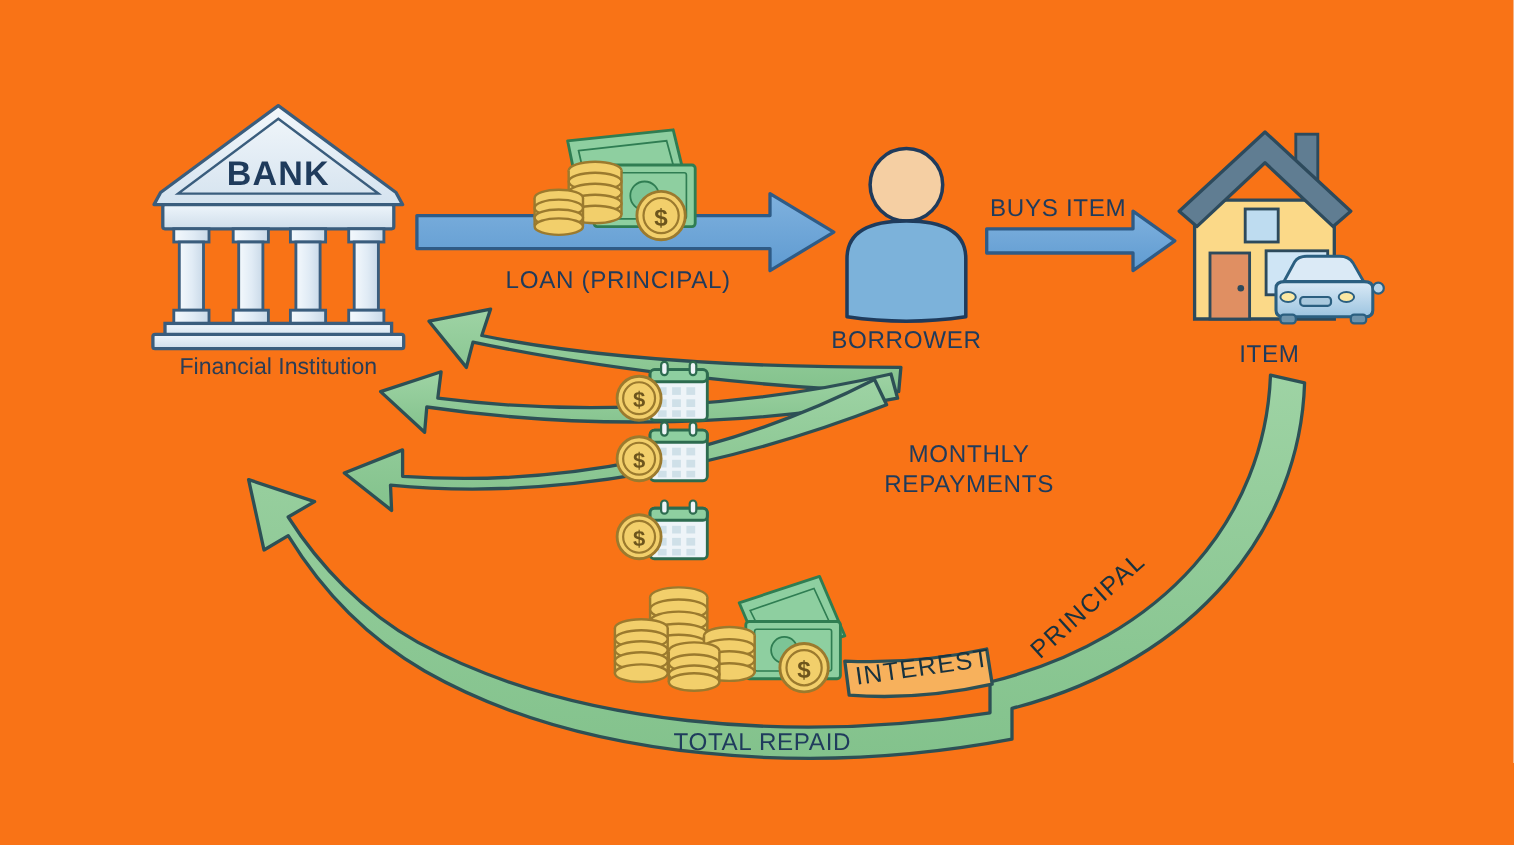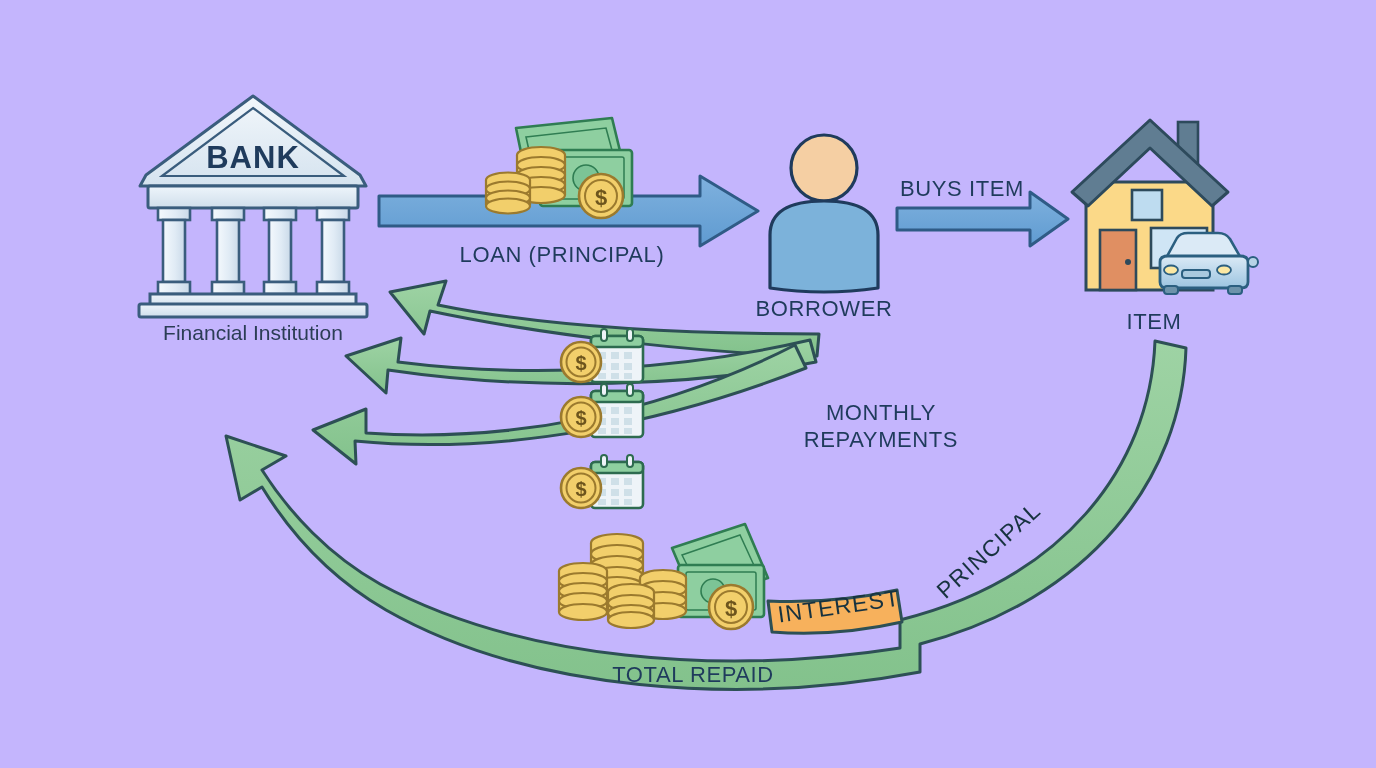--- a/index.html
+++ b/index.html
@@ -7,21 +7,21 @@
     padding: 0;
     background: #f2f1ec;
   }
   body {
     font-family: "Liberation Sans", sans-serif;
   }
   #stage {
     position: relative;
     width: 1376px;
     height: 768px;
-    background: #c4b5fd;
+    background: #f97316;
     overflow: hidden;
   }
   #stage svg {
     position: absolute;
     top: 0;
     left: 0;
     width: 1376px;
     height: 768px;
   }
   .lbl {

